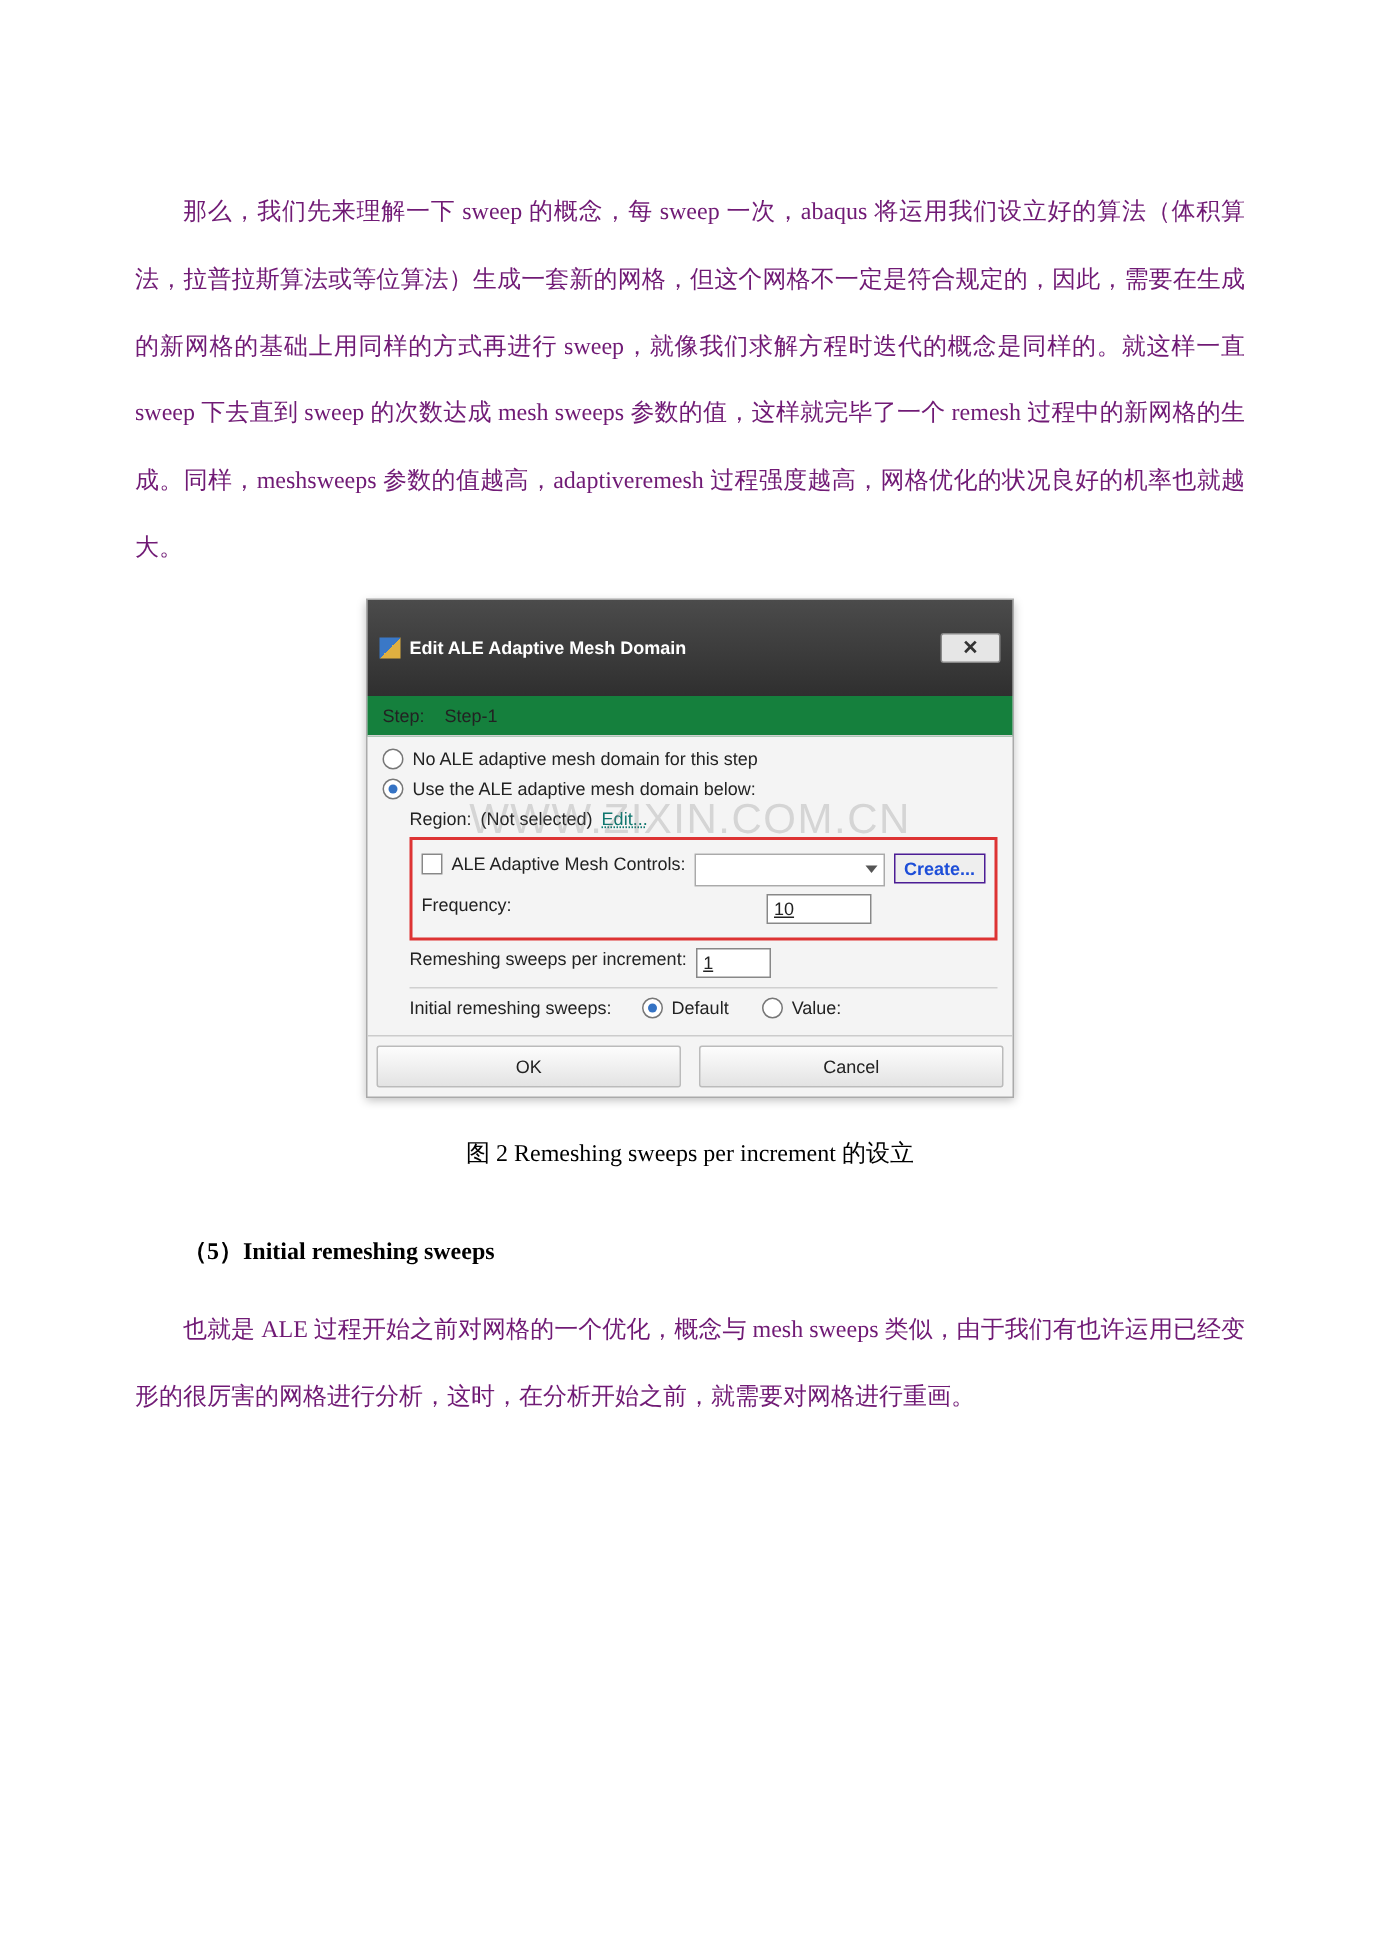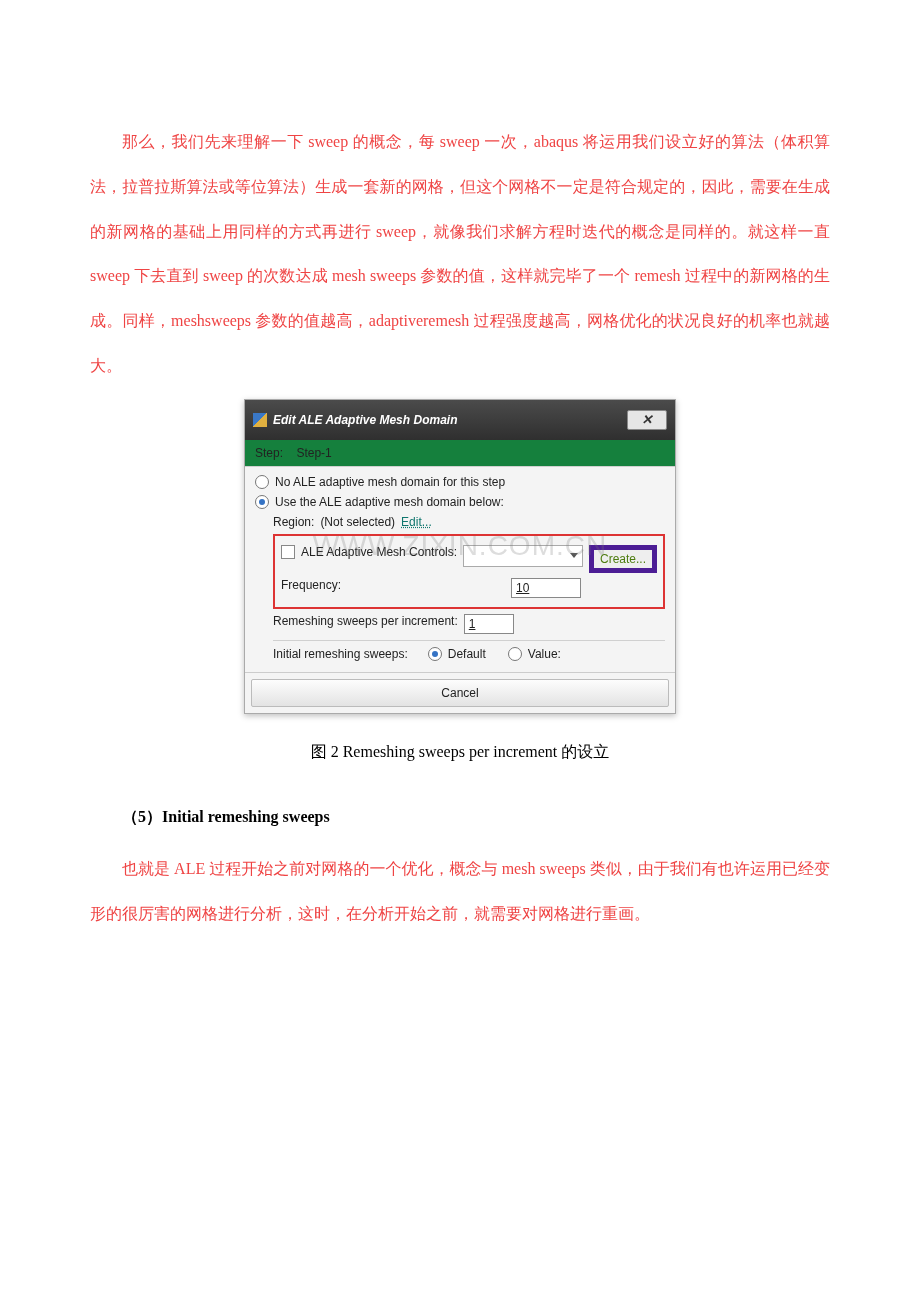--- a/index.html
+++ b/index.html
@@ -8,21 +8,21 @@
   background: #ffffff;
   font-family: "SimSun", "宋体", serif;
   width: 920px;
 }
 .page {
   padding: 120px 90px 60px 90px;
 }
 .paragraph {
   font-size: 16px;
   line-height: 2.8;
-  color: #ef4444;
+  color: #701a75;
   text-align: justify;
   margin: 0 0 10px 0;
   text-indent: 2em;
 }
 .caption {
   font-size: 16px;
   text-align: center;
   margin: 24px 0 28px 0;
   line-height: 1.8;
 }
@@ -46,26 +46,25 @@
   font-size: 12px;
   color: #222;
   background: #f4f4f4;
   border: 1px solid #aaa;
   position: relative;
   box-shadow: 0 2px 6px rgba(0,0,0,0.25);
 }
 .titlebar {
   background: linear-gradient(#4b4b4b, #2f2f2f);
   color: #fff;
-  padding: 10px 8px;
+  padding: 22px 8px;
   font-weight: bold;
   display: flex;
   align-items: center;
   justify-content: space-between;
-  font-style: italic;
 }
 .titlebar-left {
   display: flex;
   align-items: center;
   gap: 6px;
 }
 .app-icon {
   width: 14px;
   height: 14px;
   background: linear-gradient(135deg, #3a78c7 50%, #e0b040 50%);
@@ -146,23 +145,24 @@
 }
 .chevron {
   width: 0;
   height: 0;
   border-left: 4px solid transparent;
   border-right: 4px solid transparent;
   border-top: 5px solid #555;
 }
 .create-btn {
   padding: 2px 6px;
-  color: #4d7c0f;
+  color: #1d4ed8;
   background: #eee;
-  border: 5px solid #4c1d95;
+  border: 1px solid #4c1d95;
+  font-weight: bold;
 }
 .num-input {
   width: 60px;
   height: 18px;
   border: 1px solid #888;
   background: #fff;
   padding: 0 4px;
   display: flex;
   align-items: center;
   text-decoration: underline;
@@ -277,20 +277,21 @@
             <span class="radio selected"></span>
             <span>Default</span>
             <span style="width:10px"></span>
             <span class="radio"></span>
             <span>Value:</span>
           </div>
         </div>
       </div>
 
       <div class="btn-row">
+        <div class="dlg-btn">OK</div>
         <div class="dlg-btn">Cancel</div>
       </div>
 
     </div>
   </div>
 
   <p class="caption">图 2 Remeshing sweeps per increment 的设立</p>
 
   <p class="section-label">（5）Initial remeshing sweeps</p>
 

